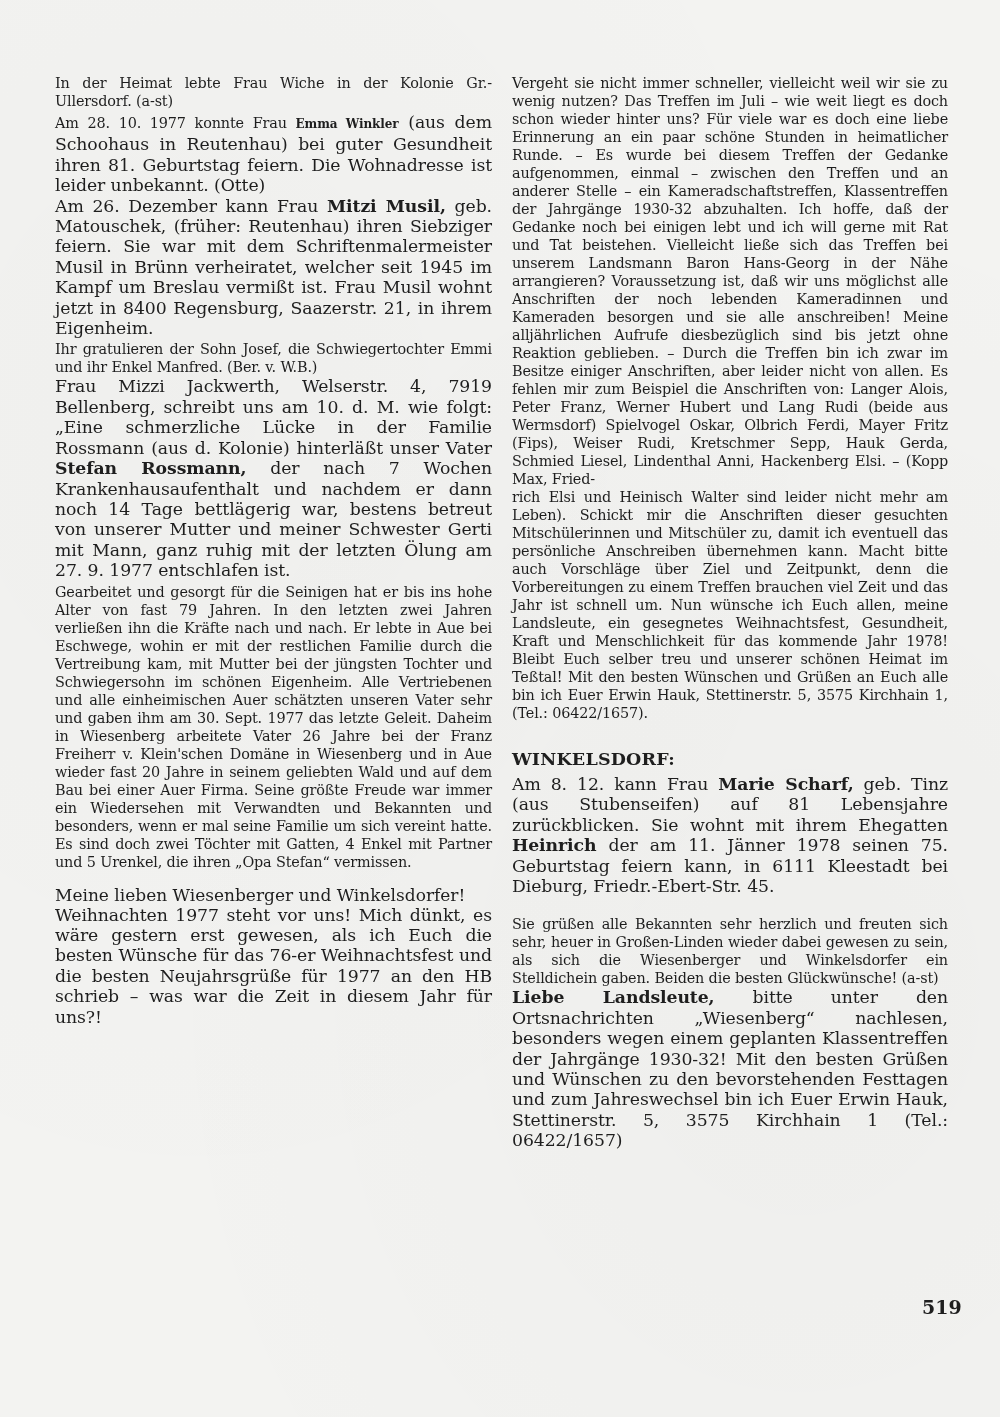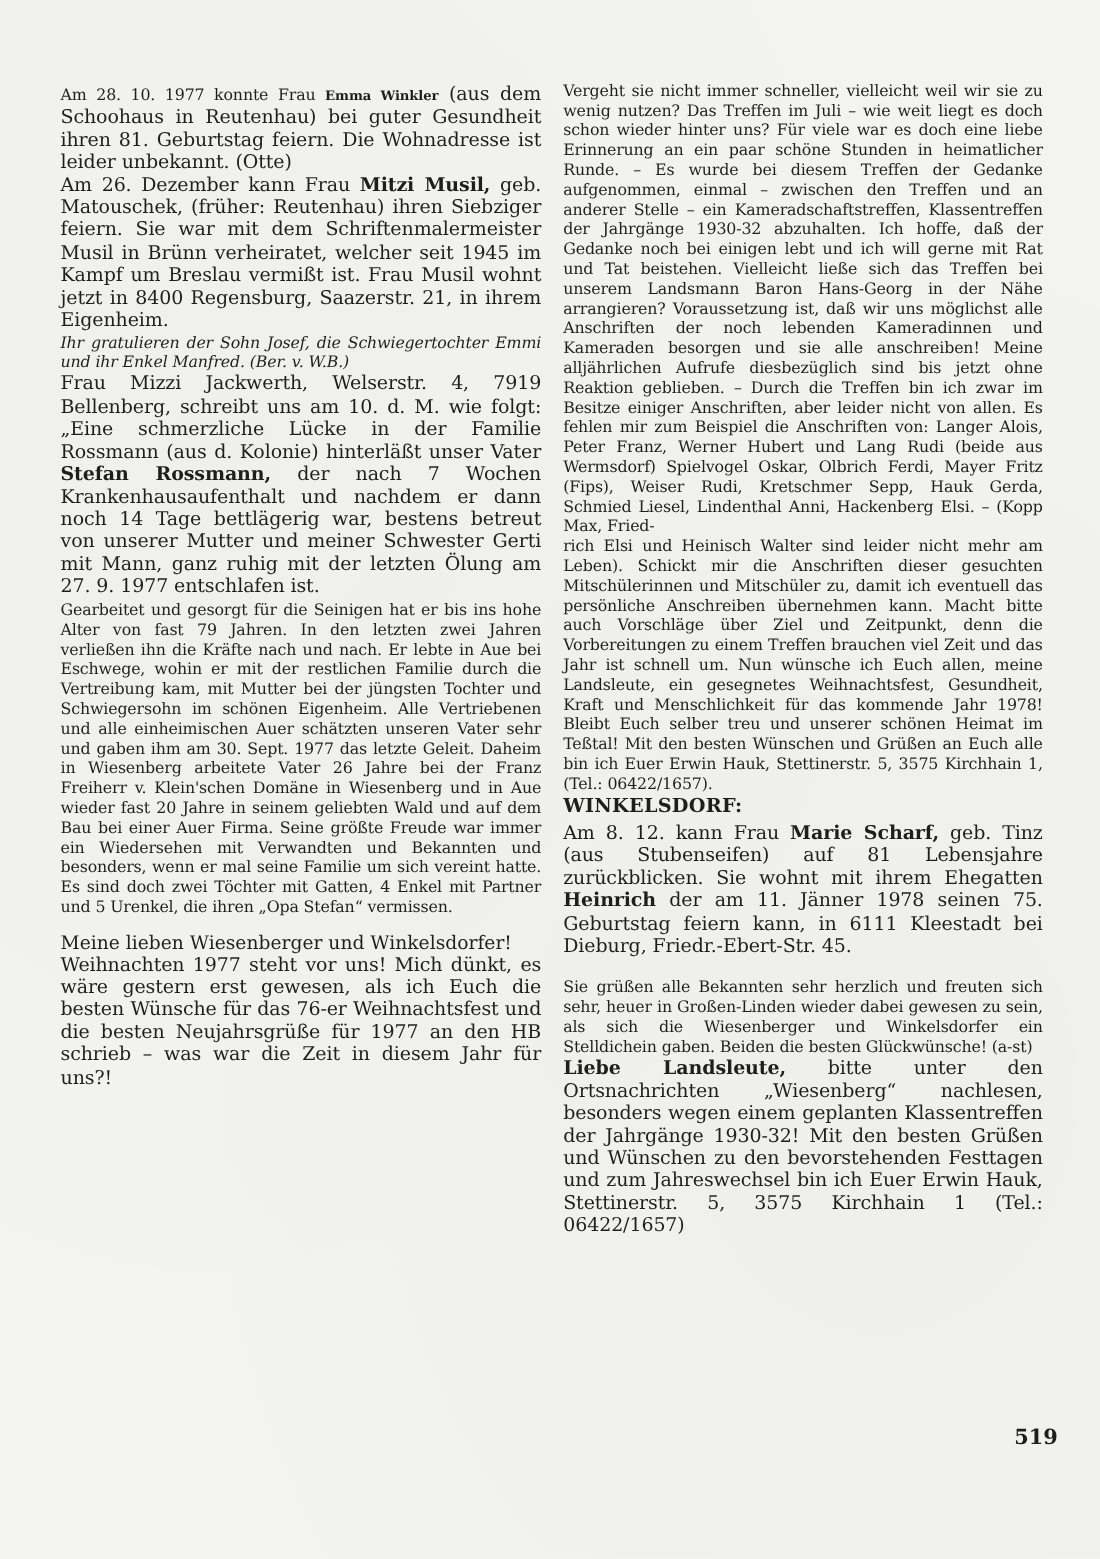--- a/index.html
+++ b/index.html
@@ -33,46 +33,48 @@
     font-weight: normal;
     font-size: 17px;
     line-height: 20px;
     text-align: justify;
     margin-top: 14px;
   }
   .heading-right {
     font-weight: bold;
     font-size: 17.5px;
     line-height: 22px;
+    margin-top: 26px;
     margin-bottom: 4px;
     letter-spacing: 0.2px;
   }
   .page-number {
     position: absolute;
     left: 922px; top: 1296px;
     font-weight: bold;
     font-size: 19px;
   }
 </style>
 </head>
 <body>
 
 <div class="page-noise"></div>
 
 <div class="column" id="col-left">
+  <p class="sm">In der Heimat lebte Frau Wiche in der Kolonie Gr.-Ullersdorf. (a-st)</p>
 
   <p class="sm" style="margin-top:2px;">
     <span>Am 28. 10. 1977 konnte Frau </span><b class="lg" style="font-size:12px;">Emma Winkler</b><span class="lg"> (aus dem Schoohaus in Reutenhau) bei guter Gesundheit ihren 81. Geburtstag feiern. Die Wohnadresse ist leider unbekannt. (Otte)</span>
   </p>
 
   <p class="lg">
     <span>Am 26. Dezember kann Frau </span><b>Mitzi Musil,</b><span> geb. Matouschek, (früher: Reutenhau) ihren Siebziger feiern. Sie war mit dem Schriftenmalermeister Musil in Brünn verheiratet, welcher seit 1945 im Kampf um Breslau vermißt ist. Frau Musil wohnt jetzt in 8400 Regensburg, Saazerstr. 21, in ihrem Eigenheim.</span>
   </p>
 
-  <p class="sm" style="margin-top:2px;font-style:italic;">Ihr gratulieren der Sohn Josef, die Schwiegertochter Emmi und ihr Enkel Manfred. (Ber. v. W.B.)</p>
+  <p class="sm" style="margin-top:2px;">Ihr gratulieren der Sohn Josef, die Schwiegertochter Emmi und ihr Enkel Manfred. (Ber. v. W.B.)</p>
 
 
   <p class="lg">
     <span>Frau Mizzi Jackwerth, Welserstr. 4, 7919 Bellenberg, schreibt uns am 10. d. M. wie folgt: „Eine schmerzliche Lücke in der Familie Rossmann (aus d. Kolonie) hinterläßt unser Vater </span><b>Stefan Rossmann,</b><span> der nach 7 Wochen Krankenhausaufenthalt und nachdem er dann noch 14 Tage bettlägerig war, bestens betreut von unserer Mutter und meiner Schwester Gerti mit Mann, ganz ruhig mit der letzten Ölung am 27. 9. 1977 entschlafen ist.</span>
   </p>
 
   <p class="sm" style="margin-top:2px;">Gearbeitet und gesorgt für die Seinigen hat er bis ins hohe Alter von fast 79 Jahren. In den letzten zwei Jahren verließen ihn die Kräfte nach und nach. Er lebte in Aue bei Eschwege, wohin er mit der restlichen Familie durch die Vertreibung kam, mit Mutter bei der jüngsten Tochter und Schwiegersohn im schönen Eigenheim. Alle Vertriebenen und alle einheimischen Auer schätzten unseren Vater sehr und gaben ihm am 30. Sept. 1977 das letzte Geleit. Daheim in Wiesenberg arbeitete Vater 26 Jahre bei der Franz Freiherr v. Klein'schen Domäne in Wiesenberg und in Aue wieder fast 20 Jahre in seinem geliebten Wald und auf dem Bau bei einer Auer Firma. Seine größte Freude war immer ein Wiedersehen mit Verwandten und Bekannten und besonders, wenn er mal seine Familie um sich vereint hatte. Es sind doch zwei Töchter mit Gatten, 4 Enkel mit Partner und 5 Urenkel, die ihren „Opa Stefan“ vermissen.</p>
 
   <p class="heading">Meine lieben Wiesenberger und Winkelsdorfer!</p>
 

